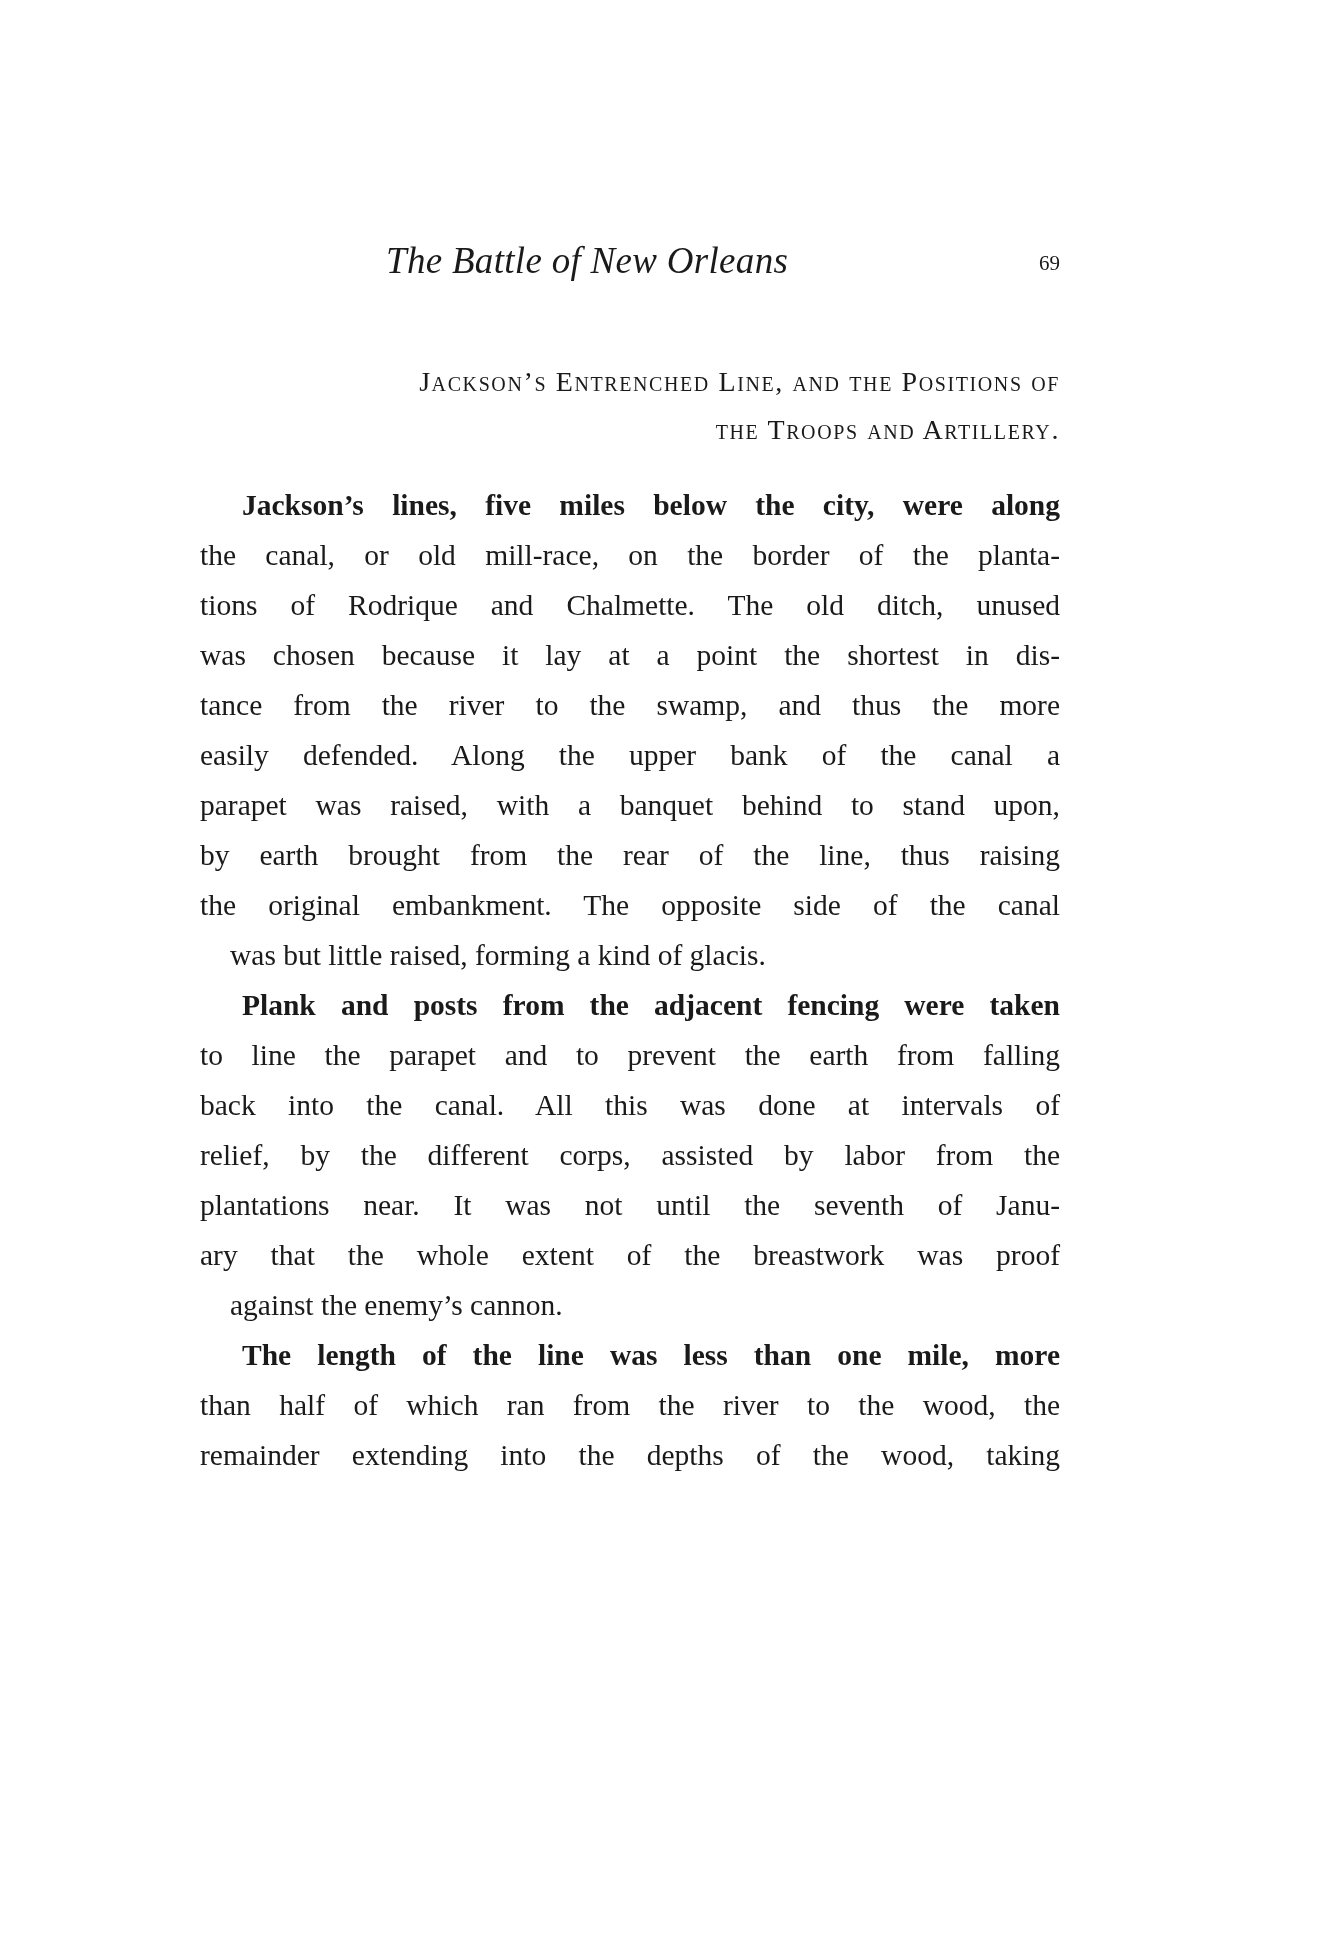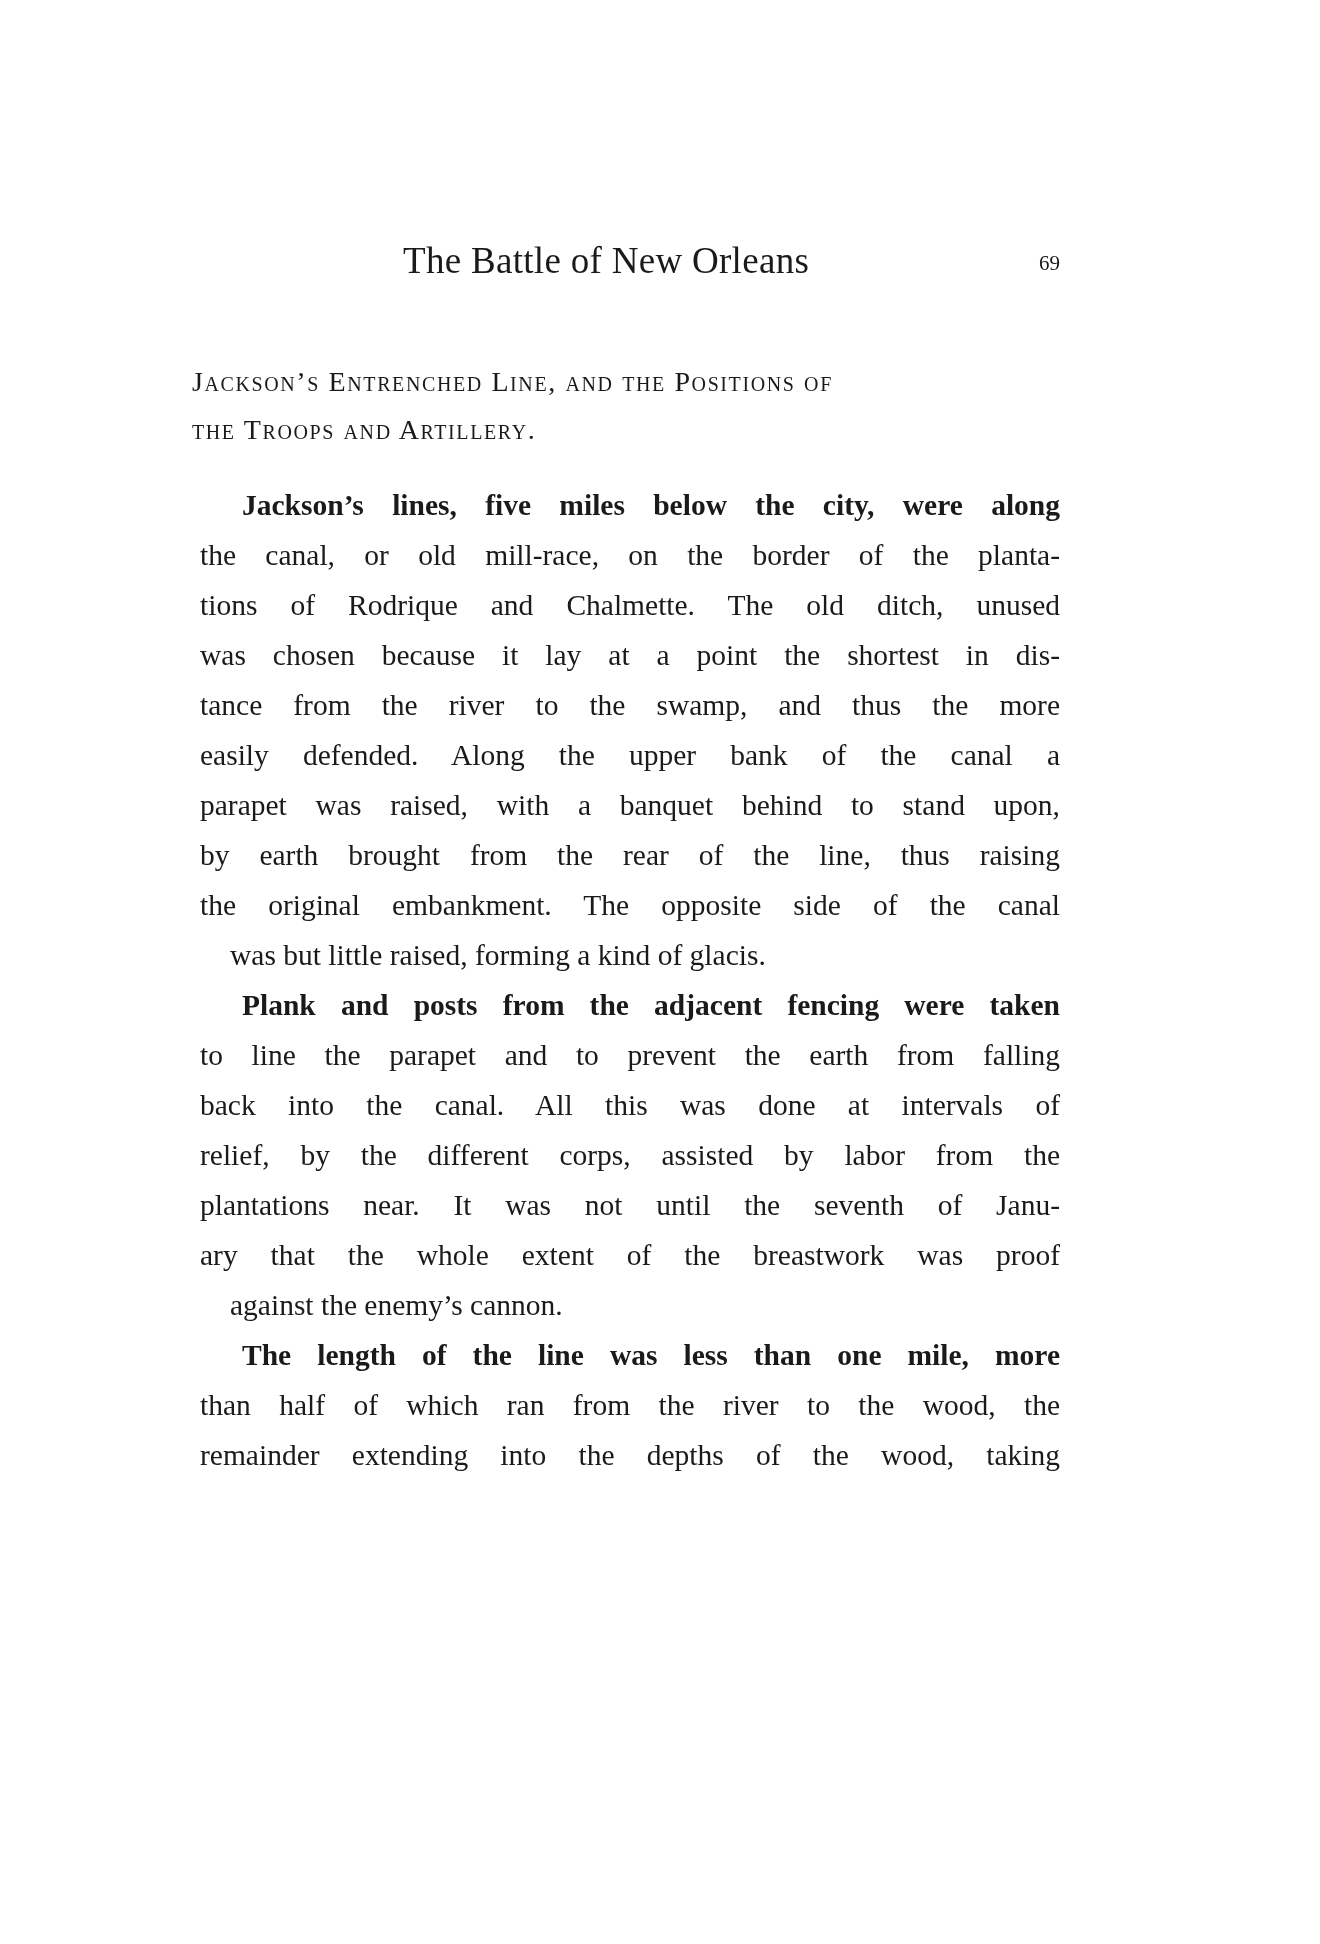--- a/index.html
+++ b/index.html
@@ -1,23 +1,23 @@
 <!DOCTYPE html>
 <html><head>
 <meta charset="utf-8">
 <style>
   html, body { margin: 0; padding: 0; background: #ffffff; }
   body { width: 1320px; height: 1944px; position: relative; overflow: hidden;
          font-family: "Liberation Serif", "DejaVu Serif", serif; color: #1a1a1a; }
   .running-head { position: absolute; left: 0; top: 236px; width: 1320px; height: 50px; }
-  .running-title { position: absolute; left: 403px; top: 0; 
+  .running-title { position: absolute; left: 386px; top: 0; font-style: italic;
                    font-size: 37px; line-height: 50px; letter-spacing: 0.3px; white-space: nowrap; }
   .page-number { position: absolute; right: 260px; top: 2px; font-size: 21px; line-height: 50px; }
-  .section-heading { position: absolute; left: 192px; top: 358px; width: 860px;
-                     text-align: left; font-size: 28px; line-height: 48px;
+  .section-heading { position: absolute; left: 200px; top: 358px; width: 860px;
+                     text-align: right; font-size: 28px; line-height: 48px;
                      font-variant: small-caps; letter-spacing: 1.6px; }
   .section-heading .hl { display: block; white-space: nowrap; }
   .body-text { position: absolute; left: 200px; top: 480px; width: 860px;
                font-size: 29.5px; line-height: 50px; }
   .line { display: block; height: 50px; white-space: nowrap; text-align: justify;
           text-align-last: justify; }
   .line.indent { padding-left: 42px; font-weight: bold; }
   .line.last { text-align-last: left; margin-left: 30px; }
 </style>
 </head>

